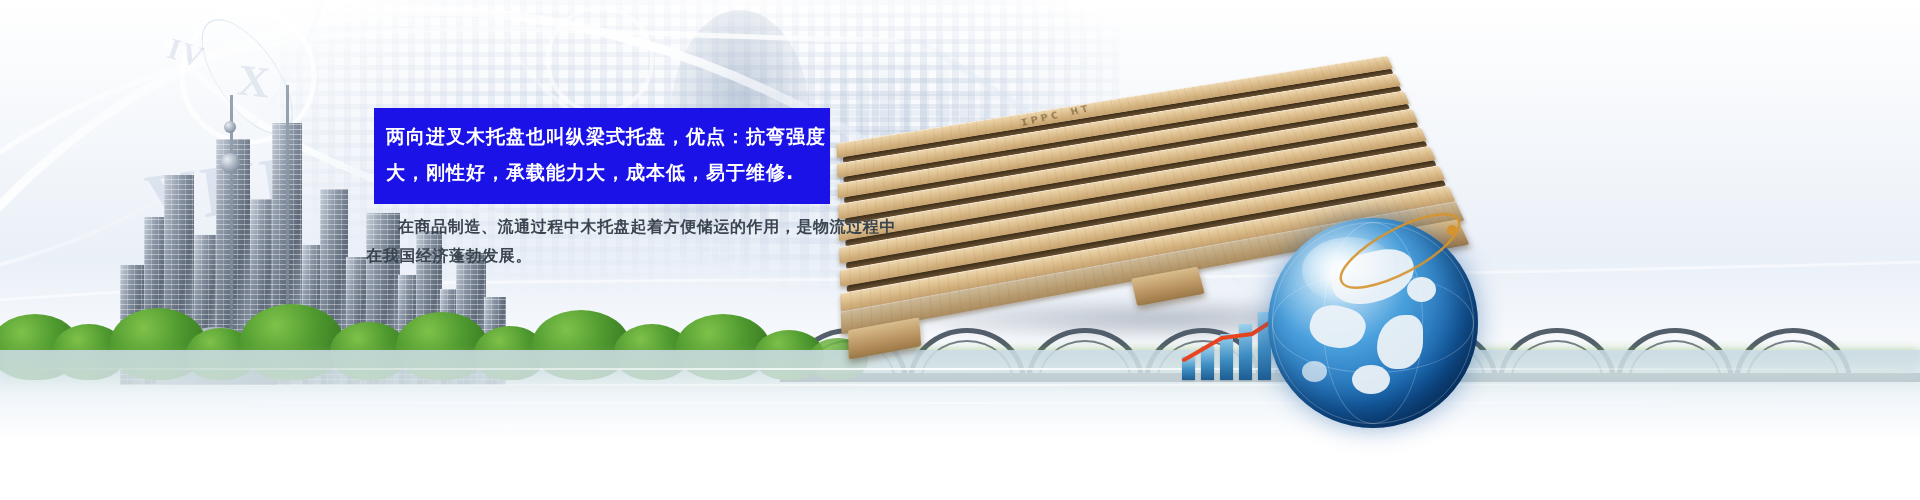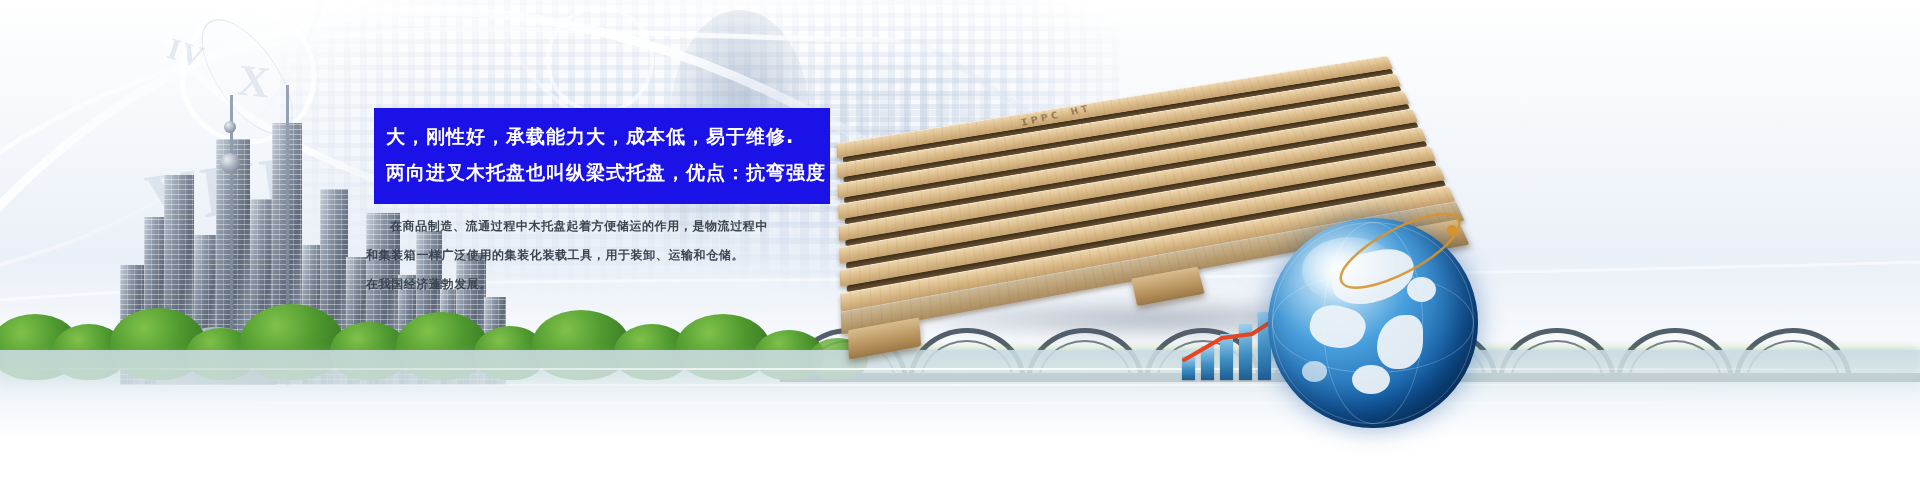--- a/index.html
+++ b/index.html
@@ -126,21 +126,21 @@
     position:absolute; left:374px; top:108px; width:456px; height:96px;
     background:#1a12e6;
     padding:10px 12px 0 12px;
   }
   .bluebox p {
     color:#ffffff; font-size:19px; font-weight:700; line-height:36px;
     letter-spacing:1px; white-space:nowrap;
   }
   .para {
     position:absolute; left:366px; top:212px; width:470px;
-    color:#3b4550; font-size:12px; font-weight:700; line-height:29px;
+    color:#3b4550; font-size:16px; font-weight:700; line-height:29px;
     letter-spacing:.6px;
   }
   .para p { text-indent:2em; white-space:nowrap; }
 </style>
 </head>
 <body>
 
 <div id="banner">
 
   <div class="bg-dots"></div>
@@ -305,23 +305,22 @@
     <div class="land" style="left:16%; top:68%; width:12%; height:10%; border-radius:50%; opacity:.7;"></div>
     <div class="globe-gloss"></div>
   </div>
   <svg width="140" height="90" style="position:absolute;left:1330px;top:206px;">
     <ellipse cx="70" cy="45" rx="66" ry="22" fill="none" stroke="#d6932e" stroke-width="2.5" transform="rotate(-28 70 45)" opacity=".9"></ellipse>
     <circle cx="122" cy="24" r="5" fill="#d6932e"></circle>
   </svg>
 
 
   <div class="bluebox">
+    <p>两向进叉木托盘也叫纵梁式托盘，优点：抗弯强度</p>
     <p>大，刚性好，承载能力大，成本低，易于维修.</p>
-    <p>两向进叉木托盘也叫纵梁式托盘，优点：抗弯强度</p>
   </div>
 
   <div class="para">
     <p>在商品制造、流通过程中木托盘起着方便储运的作用，是物流过程中</p>
-    <p style="text-indent:0">和集装箱一样广泛使用的集装化装载工具，用于装卸、运输和仓储。</p>
     <p style="text-indent:0">在我国经济蓬勃发展。</p>
   </div>
 
 </div>
 
 </body></html>

